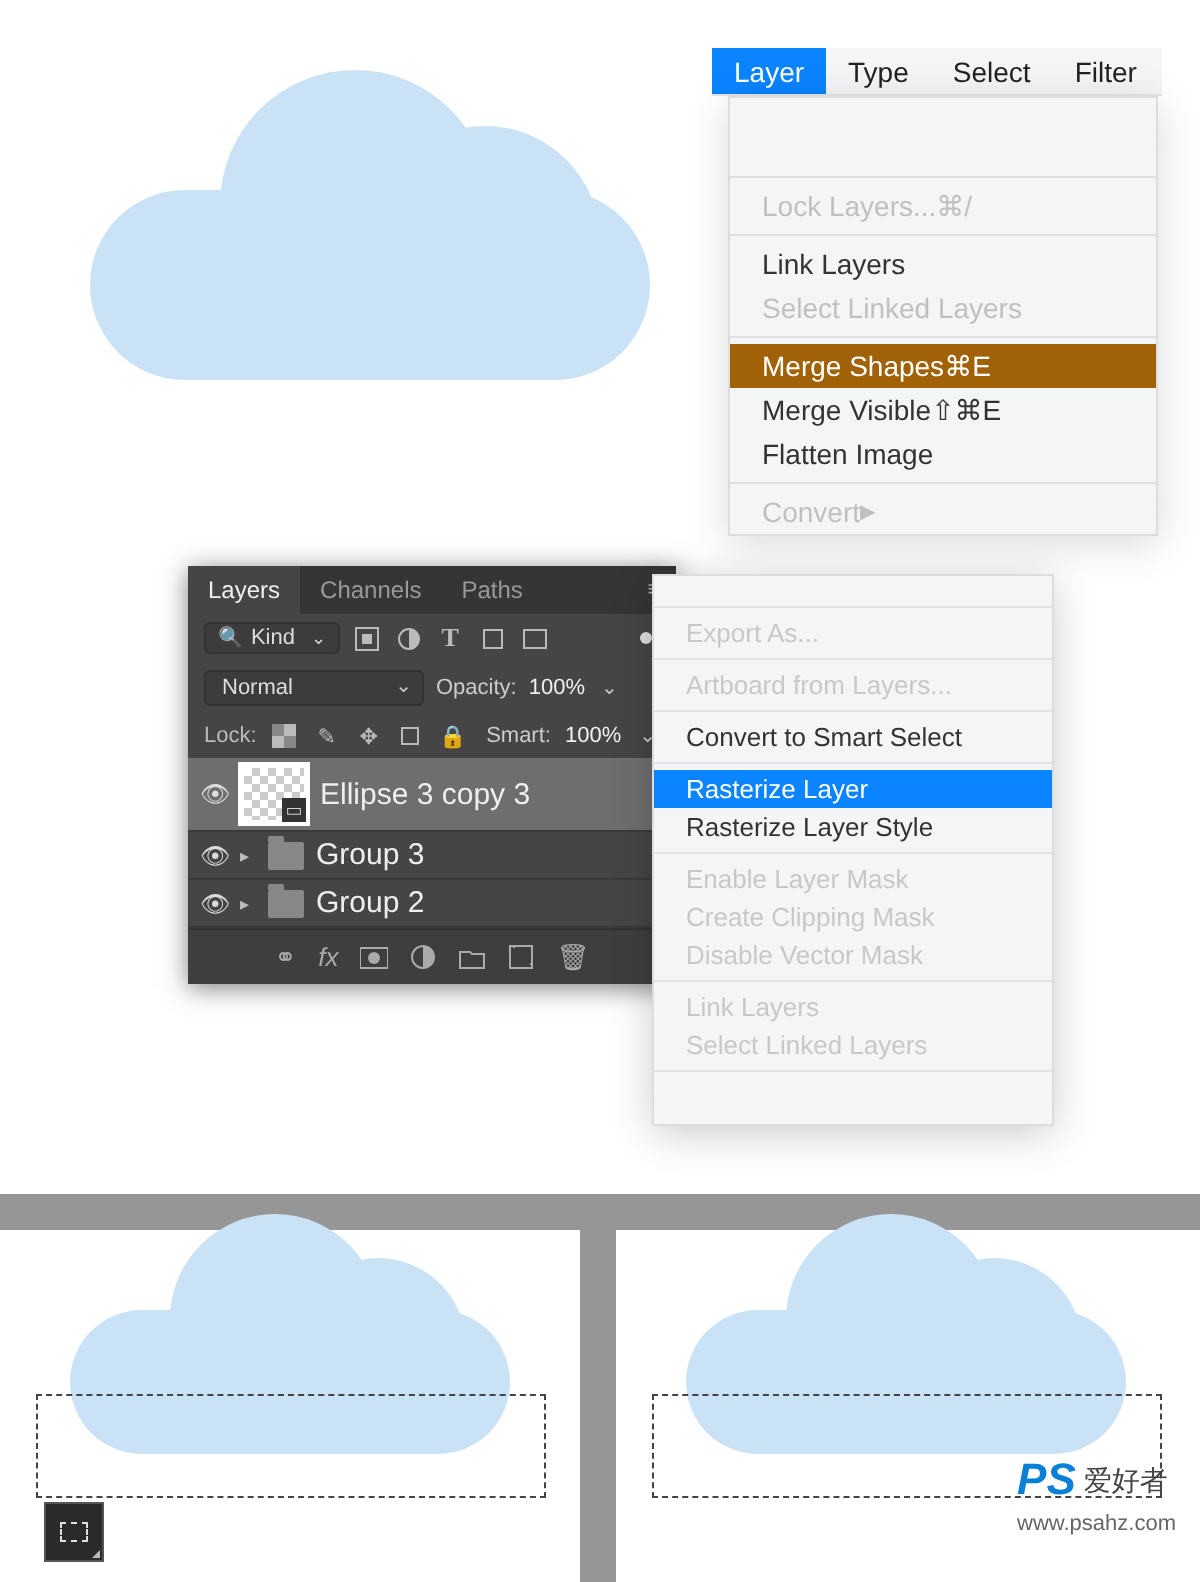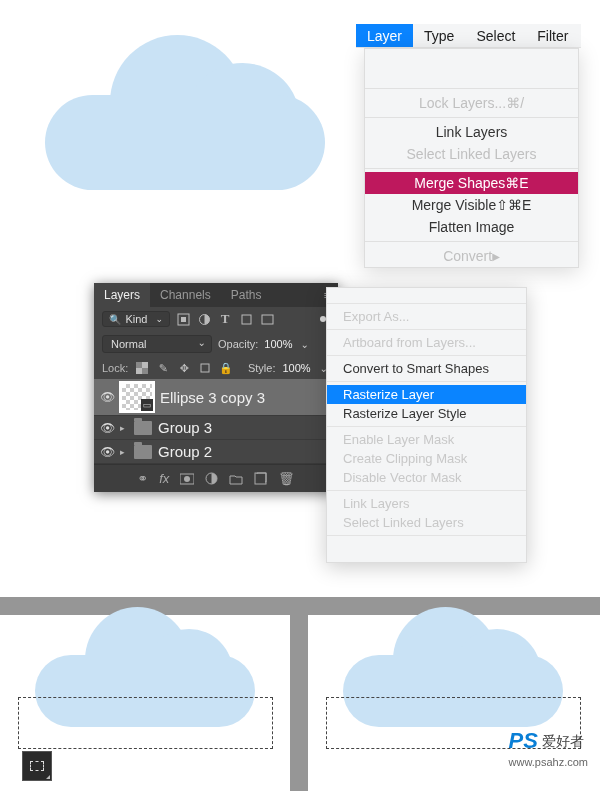--- a/index.html
+++ b/index.html
@@ -7,25 +7,25 @@
   
   .canvas { position: absolute; inset: 0; }
 
   
   .menubar { position: absolute; top: 24px; left: 356px; width: 225px; height: 24px; display: flex; background: #f4f5f6; border-bottom: 1px solid #e5e5e5; }
   .menubar > div { padding: 4px 11px; font-size: 14px; cursor: default; }
   .menubar .active { background: #0a84ff; color: #fff; }
   
   
   .layermenu { position: absolute; top: 48px; left: 364px; width: 215px; background: #f4f5f6; border: 1px solid #ddd; box-shadow: 0 4px 20px rgba(0,0,0,0.15); }
-  .layermenu .item { padding: 3px 16px; font-size: 14px; color: #333; display: flex; justify-content: center; align-items: center; }
+  .layermenu .item { padding: 3px 16px; font-size: 14px; color: #333; display: flex; justify-content: flex-start; align-items: center; }
   .layermenu .item.blank { height: 18px; }
   .layermenu .item.disabled { color: #c0c0c0; }
   .layermenu .sep { height: 1px; background: #e0e0e0; margin: 3px 0; }
-  .layermenu .highlight { background: #be185d; color: #fff; }
+  .layermenu .highlight { background: #a16207; color: #fff; }
   .layermenu .highlight .shortcut { color: #fff; }
   .layermenu .shortcut { font-size: 14px; }
   .layermenu .submenu-arrow { font-size: 10px; }
 
   
   .cloud-big { position: absolute; top: 35px; left: 40px; width: 290px; height: 155px; }
   .cloud-big .base { position: absolute; bottom: 0; left: 5px; width: 280px; height: 95px; background: #c9e2f5; border-radius: 70px; }
   .cloud-big .b1 { position: absolute; bottom: 12px; left: 145px; width: 115px; height: 115px; background: #c9e2f5; border-radius: 50%; }
   .cloud-big .b2 { position: absolute; bottom: 20px; left: 70px; width: 135px; height: 135px; background: #c9e2f5; border-radius: 50%; }
   .cloud-big .b3 { position: absolute; bottom: 5px; left: 40px; width: 85px; height: 85px; background: #c9e2f5; border-radius: 50%; }
@@ -206,21 +206,21 @@
           </svg>
         </span>
       <span class="lp-icon">✎</span>
       <span class="lp-icon">✥</span>
       <span class="lp-icon">
           <svg width="12" height="12">
             <rect x="2" y="2" width="8" height="8" fill="none" stroke="#bbb"></rect>
           </svg>
         </span>
       <span class="lp-icon">🔒</span>
-      <span style="margin-left:auto;" class="lp-label">Style:</span>
+      <span style="margin-left:auto;" class="lp-label">Smart:</span>
       <span class="lp-val">100%</span>
       <span class="lp-drop">⌄</span>
     </div>
     <div class="lp-list">
       <div class="lp-item selected2">
         <span class="lp-eye">👁</span>
         <div class="lp-thumb checker">
             <div class="shape-icon">▭</div>
           </div>
         <span class="lp-name">Ellipse 3 copy 3</span>
@@ -269,21 +269,21 @@
   </div>
 
   <div class="ctx">
     <div class="citem disabled"></div>
     <div class="citem disabled"></div>
     <div class="csep"></div>
     <div class="citem disabled">Export As...</div>
     <div class="csep"></div>
     <div class="citem disabled">Artboard from Layers...</div>
     <div class="csep"></div>
-    <div class="citem">Convert to Smart Shapes</div>
+    <div class="citem">Convert to Smart Select</div>
     <div class="csep"></div>
     <div class="citem highlight">Rasterize Layer</div>
     <div class="citem">Rasterize Layer Style</div>
     <div class="csep"></div>
     <div class="citem disabled">Enable Layer Mask</div>
     <div class="citem disabled">Create Clipping Mask</div>
     <div class="citem disabled">Disable Vector Mask</div>
     <div class="csep"></div>
     <div class="citem disabled">Link Layers</div>
     <div class="citem disabled">Select Linked Layers</div>

